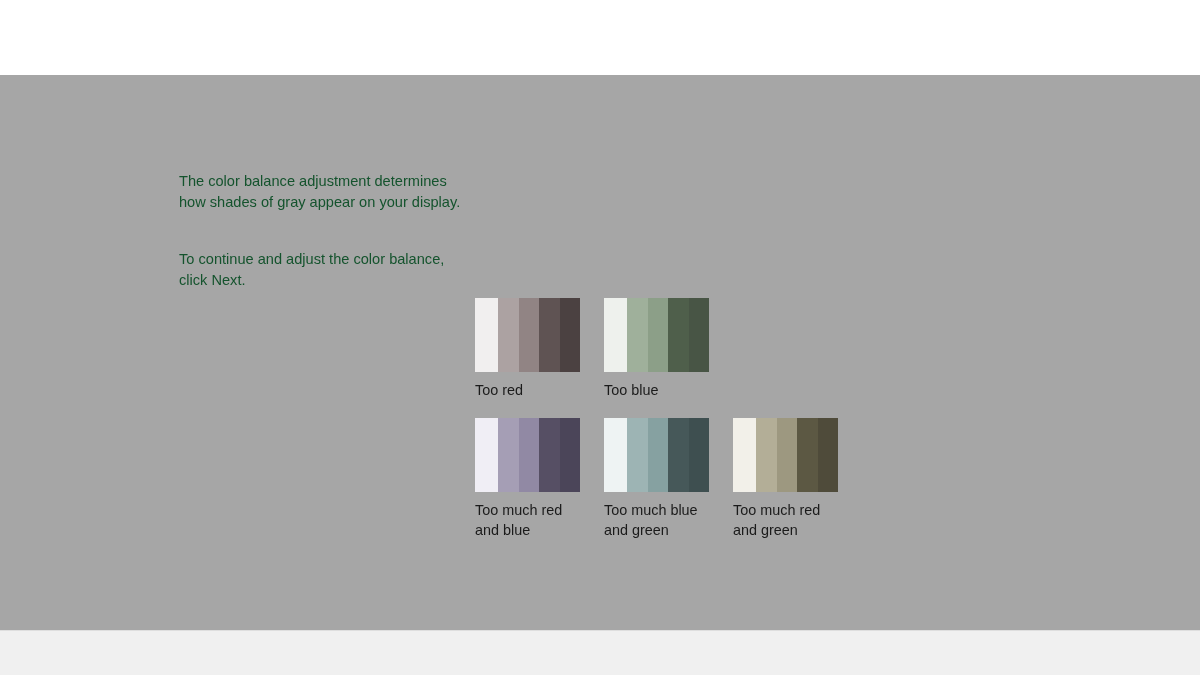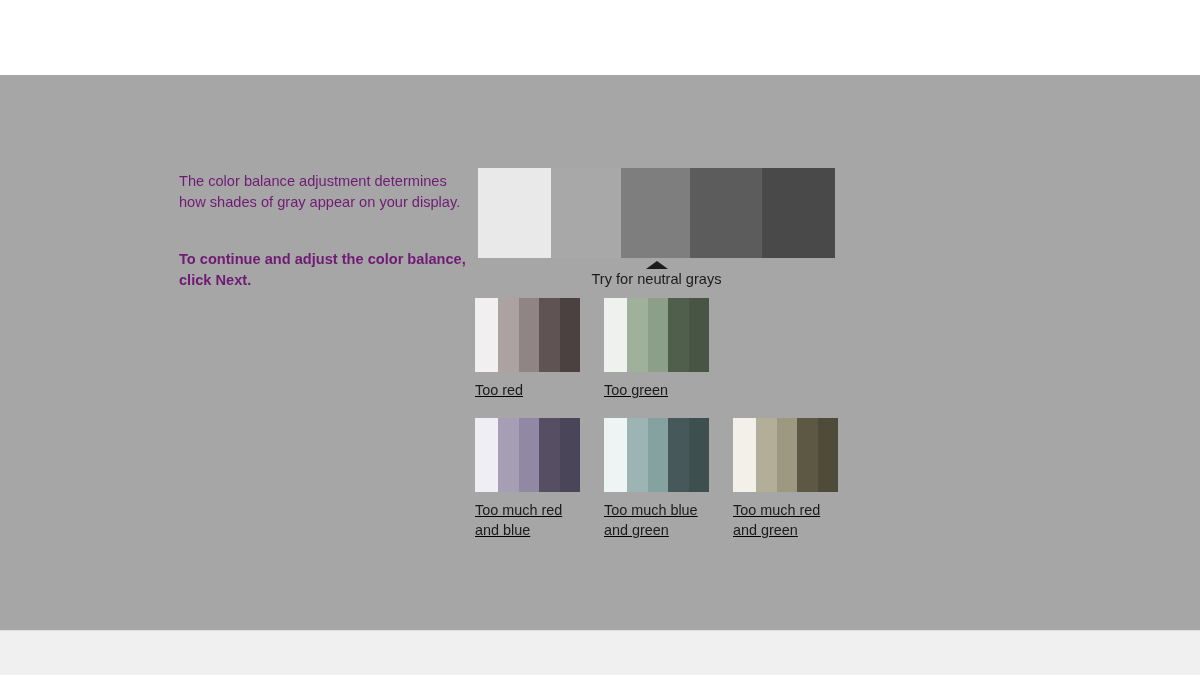--- a/index.html
+++ b/index.html
@@ -43,24 +43,24 @@
   
   .instructions {
     position: absolute;
     left: 179px;
     top: 96px;
     width: 290px;
   }
   .para {
     font-size: 14.6px;
     line-height: 20.5px;
-    color: #701a75;
+    color: #14532d;
     margin: 0 0 37px 0;
   }
-  .para:last-child { margin-bottom: 12px; font-weight: bold; }
+  .para:last-child { margin-bottom: 12px; }
 
   
   .ramp-wrap {
     position: absolute;
     left: 478px;
     top: 93px;
     width: 357px;
   }
   .ramp {
     display: flex;
@@ -102,21 +102,20 @@
     top: 223px;
     width: 390px;
   }
   .sample-row {
     display: flex;
     gap: 24px;
     margin-bottom: 17px;
   }
   .sample {
     width: 105px;
-    text-decoration: underline;
   }
   .sample-bars {
     display: flex;
     width: 105px;
     height: 74px;
   }
   .sample-bars .band { height: 100%; }
   .sample-label {
     margin-top: 8px;
     font-size: 14.4px;
@@ -145,33 +144,20 @@
     
   </div>
 
   <div class="content">
 
     <div class="instructions">
       <p class="para">The color balance adjustment determines how shades of gray appear on your display.</p>
       <p class="para">To continue and adjust the color balance, click Next.</p>
     </div>
 
-    <div class="ramp-wrap">
-      <div class="ramp" id="ramp-bands">
-          <div class="band" style="width: 73px; background: rgb(233, 233, 233);"></div>
-          <div class="band" style="width: 70px; background: rgb(168, 168, 168);"></div>
-          <div class="band" style="width: 69px; background: rgb(126, 126, 126);"></div>
-          <div class="band" style="width: 72px; background: rgb(92, 92, 92);"></div>
-          <div class="band" style="width: 73px; background: rgb(73, 73, 73);"></div>
-        </div>
-      <div class="ramp-caption-row">
-        <div class="caret"></div>
-        <div class="ramp-caption">Try for neutral grays</div>
-      </div>
-    </div>
 
     <div class="samples" id="samples-grid">
         <div class="sample-row">
           <div class="sample">
             <div class="sample-bars">
               <div class="band" style="width: 23px; background: rgb(241, 239, 239);"></div>
               <div class="band" style="width: 21px; background: rgb(172, 162, 162);"></div>
               <div class="band" style="width: 20px; background: rgb(145, 132, 132);"></div>
               <div class="band" style="width: 21px; background: rgb(95, 83, 83);"></div>
               <div class="band" style="width: 20px; background: rgb(75, 65, 65);"></div>
@@ -179,21 +165,21 @@
             <div class="sample-label">Too red</div>
           </div>
           <div class="sample">
             <div class="sample-bars">
               <div class="band" style="width: 23px; background: rgb(238, 241, 237);"></div>
               <div class="band" style="width: 21px; background: rgb(159, 176, 155);"></div>
               <div class="band" style="width: 20px; background: rgb(140, 159, 136);"></div>
               <div class="band" style="width: 21px; background: rgb(79, 95, 75);"></div>
               <div class="band" style="width: 20px; background: rgb(72, 85, 69);"></div>
             </div>
-            <div class="sample-label">Too green</div>
+            <div class="sample-label">Too blue</div>
           </div>
         </div>
         <div class="sample-row">
           <div class="sample">
             <div class="sample-bars">
               <div class="band" style="width: 23px; background: rgb(240, 238, 245);"></div>
               <div class="band" style="width: 21px; background: rgb(165, 158, 181);"></div>
               <div class="band" style="width: 20px; background: rgb(145, 137, 164);"></div>
               <div class="band" style="width: 21px; background: rgb(86, 79, 100);"></div>
               <div class="band" style="width: 20px; background: rgb(75, 69, 89);"></div>

